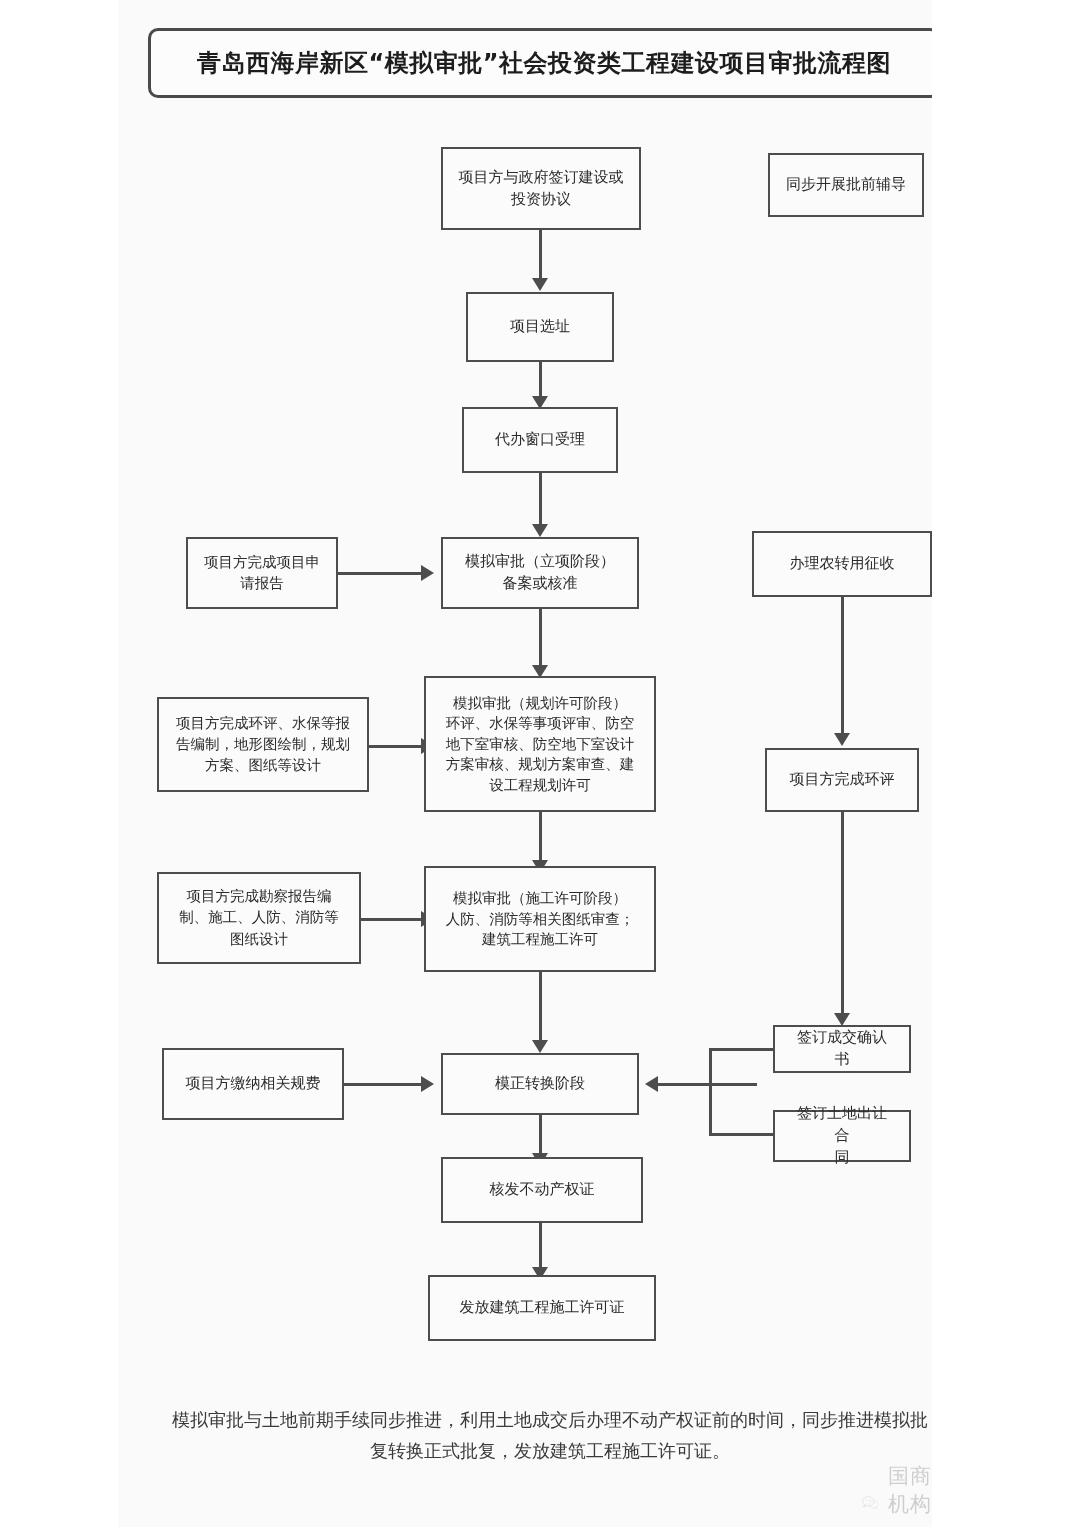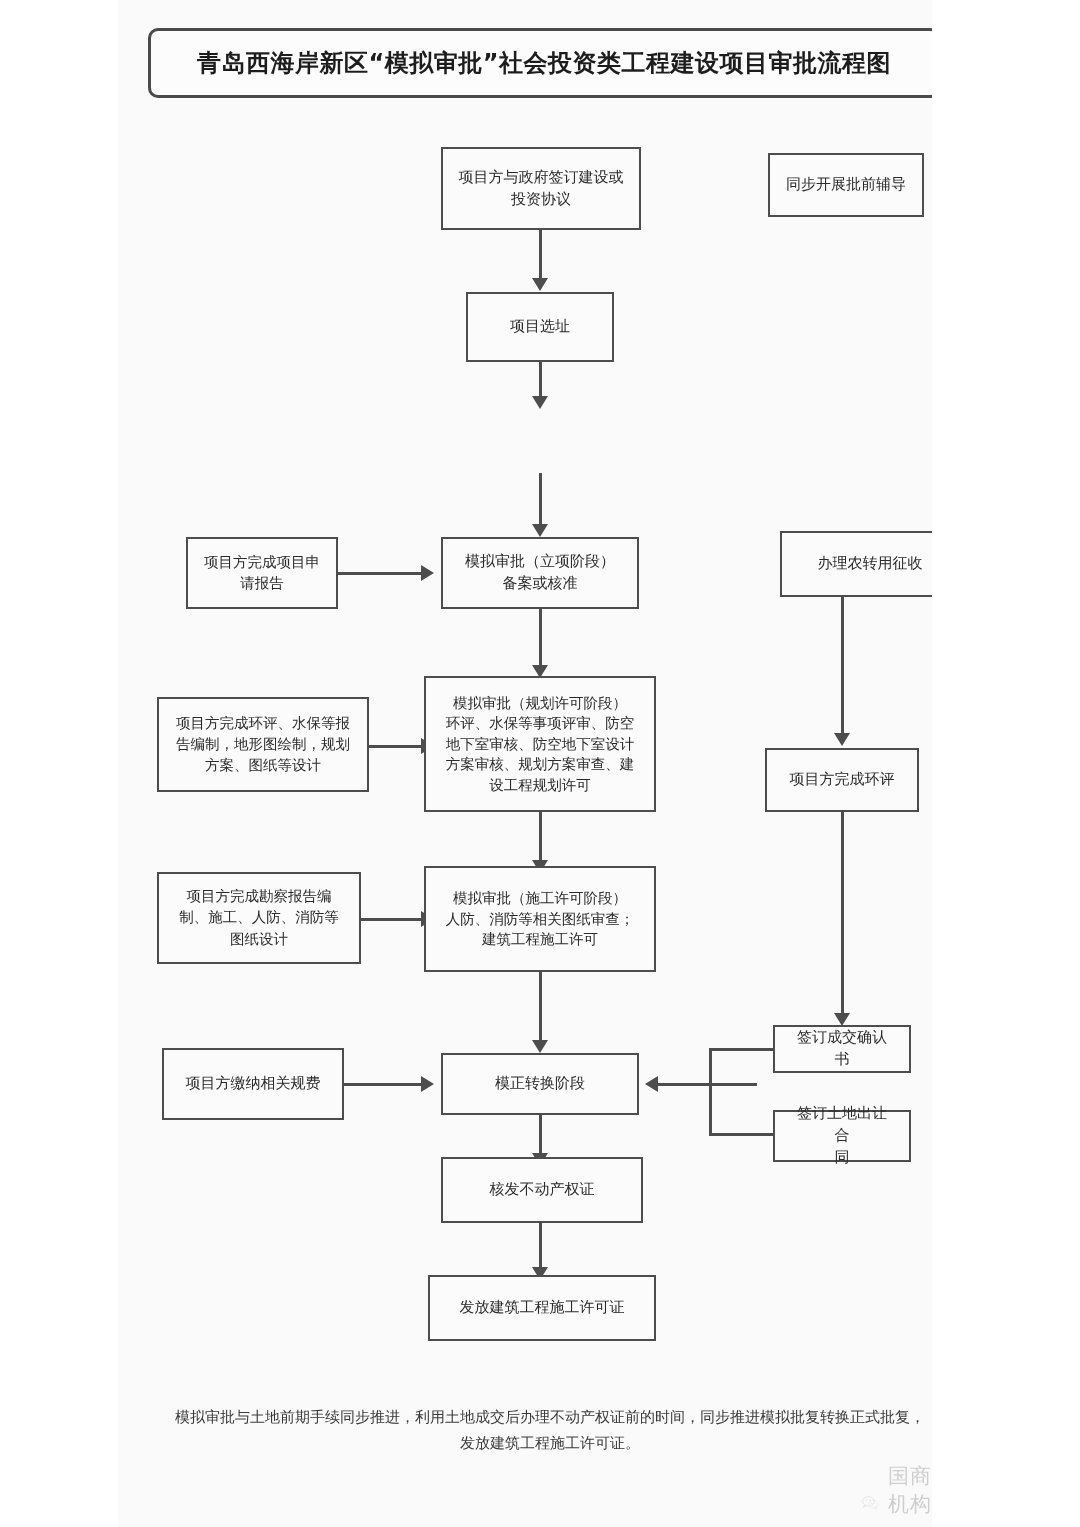--- a/index.html
+++ b/index.html
@@ -92,21 +92,21 @@
     border-bottom: 8px solid transparent;
     border-right: 13px solid #4d4d4d;
   }
   
   .footer-note {
     position: absolute;
     left: 170px;
     top: 1405px;
     width: 760px;
     text-align: center;
-    font-size: 15px;
+    font-size: 18px;
     line-height: 1.7;
     color: #3a3a3a;
   }
   
   .watermark {
     position: absolute;
     left: 862px;
     top: 1462px;
     display: flex;
     align-items: flex-end;
@@ -142,38 +142,41 @@
   <div class="conn v" style="left:539px; top:230px; height:50px;"></div>
   <div class="arrow down" style="left:532px; top:278px;"></div>
 
   <div class="node" style="left:466px; top:292px; width:148px; height:70px;">
     <span class="node-label">项目选址</span>
   </div>
 
   <div class="conn v" style="left:539px; top:362px; height:38px;"></div>
   <div class="arrow down" style="left:532px; top:396px;"></div>
 
+  <div class="node" style="left:462px; top:407px; width:156px; height:66px;">
+    <span class="node-label">代办窗口受理</span>
+  </div>
 
   <div class="conn v" style="left:539px; top:473px; height:54px;"></div>
   <div class="arrow down" style="left:532px; top:524px;"></div>
 
   <div class="node small" style="left:186px; top:537px; width:152px; height:72px;">
     <span class="node-label">项目方完成项目申
 请报告</span>
   </div>
 
   <div class="conn h" style="left:338px; top:572px; width:86px;"></div>
   <div class="arrow right" style="left:421px; top:565px;"></div>
 
   <div class="node" style="left:441px; top:537px; width:198px; height:72px;">
     <span class="node-label">模拟审批（立项阶段）
 备案或核准</span>
   </div>
 
-  <div class="node" style="left:752px; top:531px; width:180px; height:66px;margin-left:28px;">
+  <div class="node" style="left:752px; top:531px; width:180px; height:66px;">
     <span class="node-label">办理农转用征收</span>
   </div>
 
   <div class="conn v" style="left:841px; top:597px; height:140px;"></div>
   <div class="arrow down" style="left:834px; top:733px;"></div>
 
   <div class="conn v" style="left:539px; top:609px; height:60px;"></div>
   <div class="arrow down" style="left:532px; top:665px;"></div>
 
   <div class="node small" style="left:157px; top:697px; width:212px; height:95px;">

